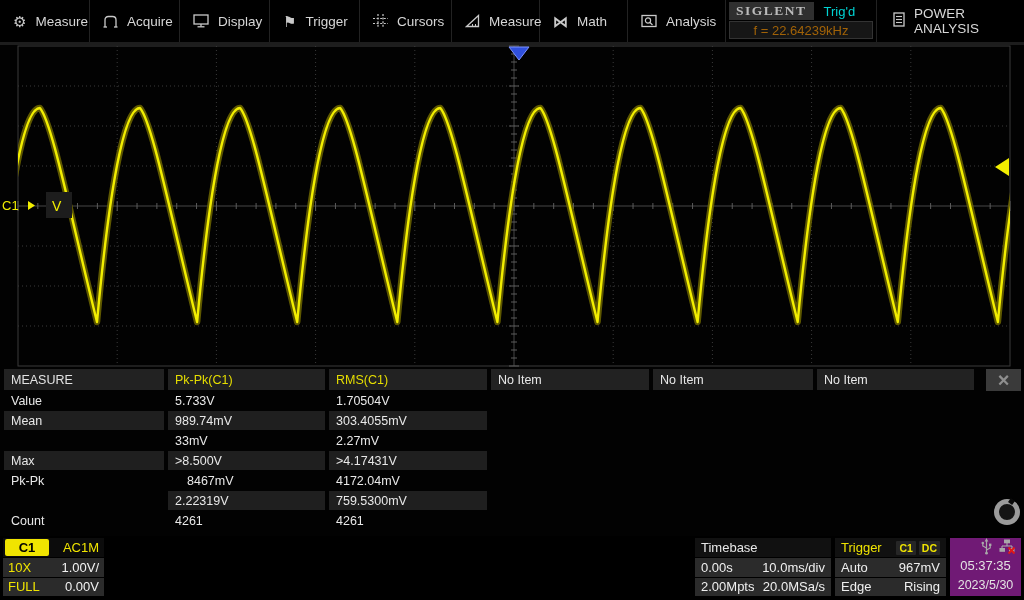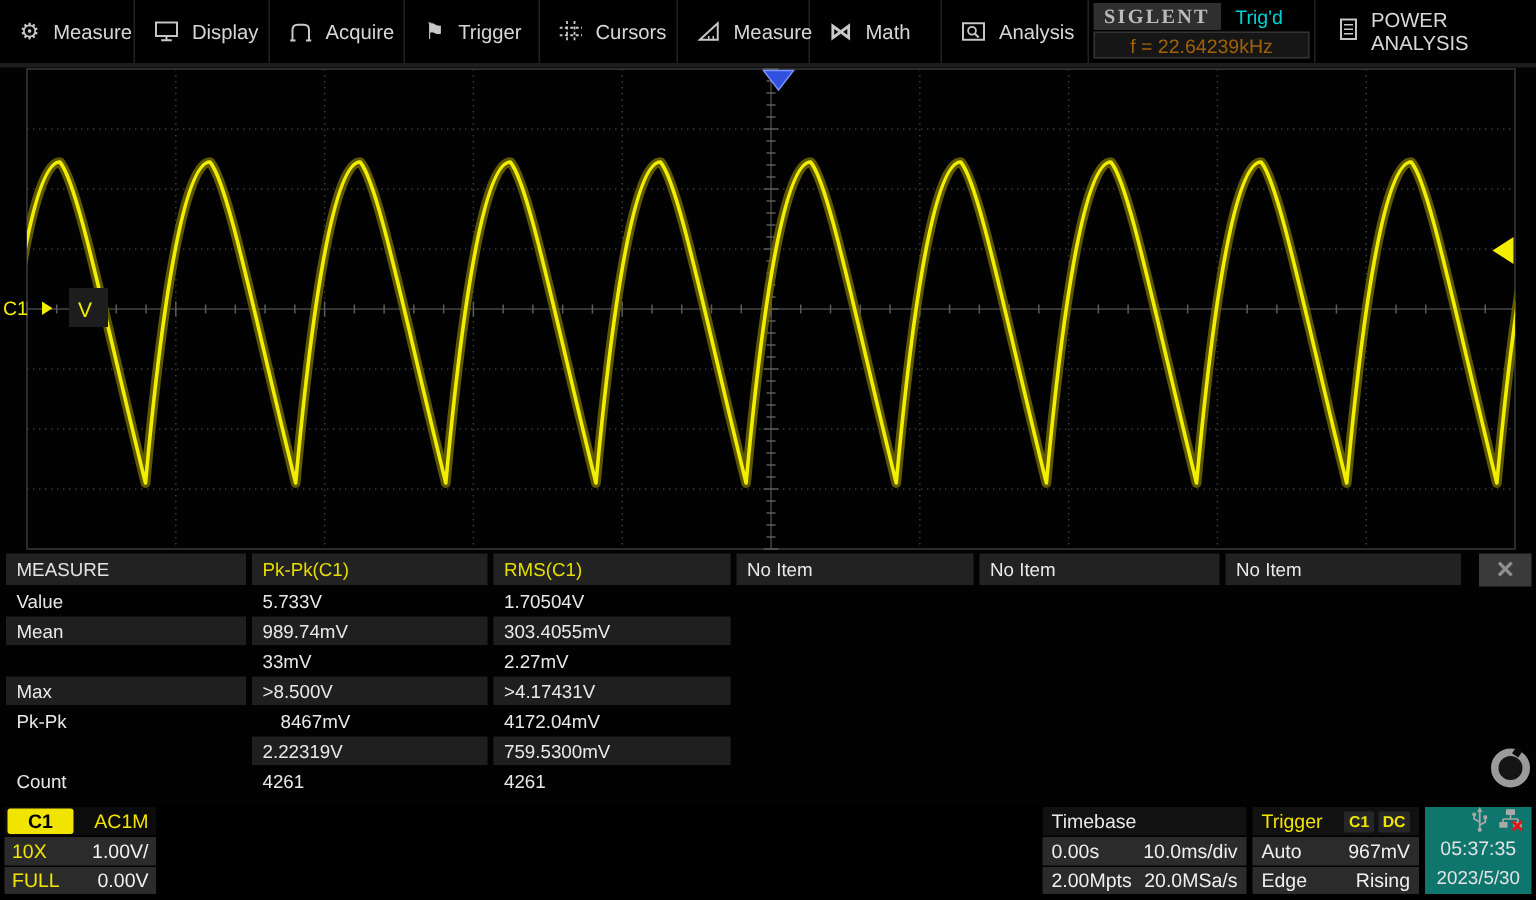--- a/index.html
+++ b/index.html
@@ -52,54 +52,54 @@
           padding:0 5px; margin-top:1px; }
   .ylab { color:#f0e400; }
   .wval { color:#f2f2f2; }
   .tb-box { left:695px; width:136px; }
   .trg-box { left:835px; width:111px; }
   .hdr { height:19px; background:#111; display:flex; align-items:center; padding:0 6px; color:#e8e8e8; }
   .hdr.trg { color:#f0e400; justify-content:space-between; }
   .chiprow { display:flex; gap:3px; }
   .mini-chip { background:#262626; color:#f0e400; font-size:10.5px; font-weight:bold; padding:1px 3px; border-radius:1px; }
   .r2 { flex:1; background:#2b2b2b; margin-top:1px; display:flex; align-items:center; justify-content:space-between; padding:0 6px; color:#efefef; }
-  .dt-box { left:950px; width:71px; background:#0f766e; color:#e2e2e2; align-items:center;text-align:right; }
+  .dt-box { left:950px; width:71px; background:#701a75; color:#e2e2e2; align-items:center;text-align:right; }
   .dt-icons { height:18px; display:flex; align-items:center; gap:6px; justify-content:flex-end; width:100%; padding:2px 6px 0 0; }
   .dt-t { font-size:13px; height:19px; display:flex; align-items:center; }
   .dt-d { font-size:12.5px; height:19px; display:flex; align-items:center; }
 </style>
 </head>
 <body>
 
 <div class="screen">
 
   <header class="menubar">
     <div class="mi" style="width:90px">
       <span class="uic">⚙</span>
       <span>Measure</span>
+    </div>
+    <div class="mi" style="width:90px">
+      <span class="uic">
+          <svg width="15" height="14" viewBox="0 0 15 14">
+            <path d="M2 13 V6 Q2 2.5 5.5 2.5 H9.5 Q13 2.5 13 6 V13" fill="none" stroke="#c9c9c9" stroke-width="1.3"></path>
+            <line x1="0.5" y1="13" x2="4" y2="13" stroke="#c9c9c9" stroke-width="1.3"></line>
+            <line x1="11" y1="13" x2="14.5" y2="13" stroke="#c9c9c9" stroke-width="1.3"></line>
+          </svg>
+        </span>
+      <span>Acquire</span>
     </div>
     <div class="mi" style="width:90px">
       <span class="uic">
           <svg width="16" height="14" viewBox="0 0 16 14">
             <rect x="1" y="1" width="14" height="9" fill="none" stroke="#c9c9c9" stroke-width="1.3"></rect>
             <line x1="8" y1="10" x2="8" y2="12.5" stroke="#c9c9c9" stroke-width="1.3"></line>
             <line x1="4.5" y1="12.8" x2="11.5" y2="12.8" stroke="#c9c9c9" stroke-width="1.3"></line>
           </svg>
         </span>
       <span>Display</span>
-    </div>
-    <div class="mi" style="width:90px">
-      <span class="uic">
-          <svg width="15" height="14" viewBox="0 0 15 14">
-            <path d="M2 13 V6 Q2 2.5 5.5 2.5 H9.5 Q13 2.5 13 6 V13" fill="none" stroke="#c9c9c9" stroke-width="1.3"></path>
-            <line x1="0.5" y1="13" x2="4" y2="13" stroke="#c9c9c9" stroke-width="1.3"></line>
-            <line x1="11" y1="13" x2="14.5" y2="13" stroke="#c9c9c9" stroke-width="1.3"></line>
-          </svg>
-        </span>
-      <span>Acquire</span>
     </div>
     <div class="mi" style="width:90px">
       <span class="uic">⚑</span>
       <span>Trigger</span>
     </div>
     <div class="mi" style="width:92px">
       <span class="uic">
           <svg width="15" height="14" viewBox="0 0 15 14">
             <g stroke="#c9c9c9" stroke-width="1.2" stroke-dasharray="2 1.6">
               <line x1="5" y1="0" x2="5" y2="14"></line>

